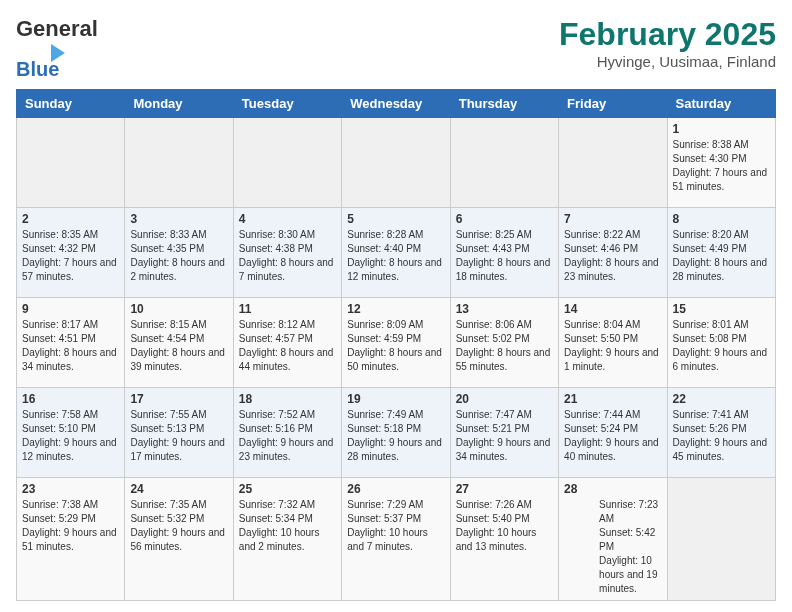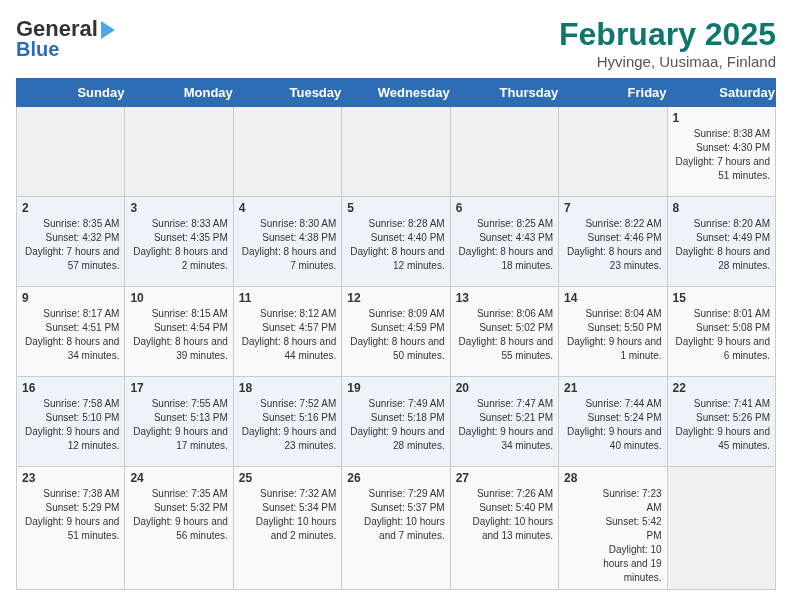--- a/index.html
+++ b/index.html
@@ -17,20 +17,21 @@
       margin-bottom: 8px;
     }
     .logo {
       display: flex;
       flex-direction: column;
       align-items: flex-start;
     }
     .logo-line {
       display: flex;
       align-items: center;
+      flex-direction: column;
     }
     .title-section {
       text-align: right;
     }
     .main-title {
       font-size: 32px;
       font-weight: bold;
       color: #0f766e;
       text-align: right;
     }
@@ -41,22 +42,22 @@
     table {
       width: 100%;
       border-collapse: collapse;
       table-layout: fixed;
     }
     thead tr th {
       background-color: #2d6db5;
       color: #fff;
       font-size: 13px;
       font-weight: bold;
-      padding: 6px 0;
-      text-align: right;
+      padding: 6px 8px;
+      text-align: left;
       border: 1px solid #2d6db5;
     }
     tbody tr td {
       vertical-align: top;
       border: 1px solid #ccc;
       padding: 4px 5px;
       font-size: 10.5px;
       color: #333;
       height: 90px;
     }
@@ -68,21 +69,20 @@
     }
     .day-num {
       font-weight: bold;
       font-size: 12px;
       margin-bottom: 2px;
     }
     .day-info {
       font-size: 10px;
       line-height: 1.4;
       color: #333;
-      text-align: right;
     }
     .empty-cell {
       background-color: #f0f0f0 !important;
     }
   </style>
 </head>
 <body>
 
 <div class="header-section">
   <div class="logo">

